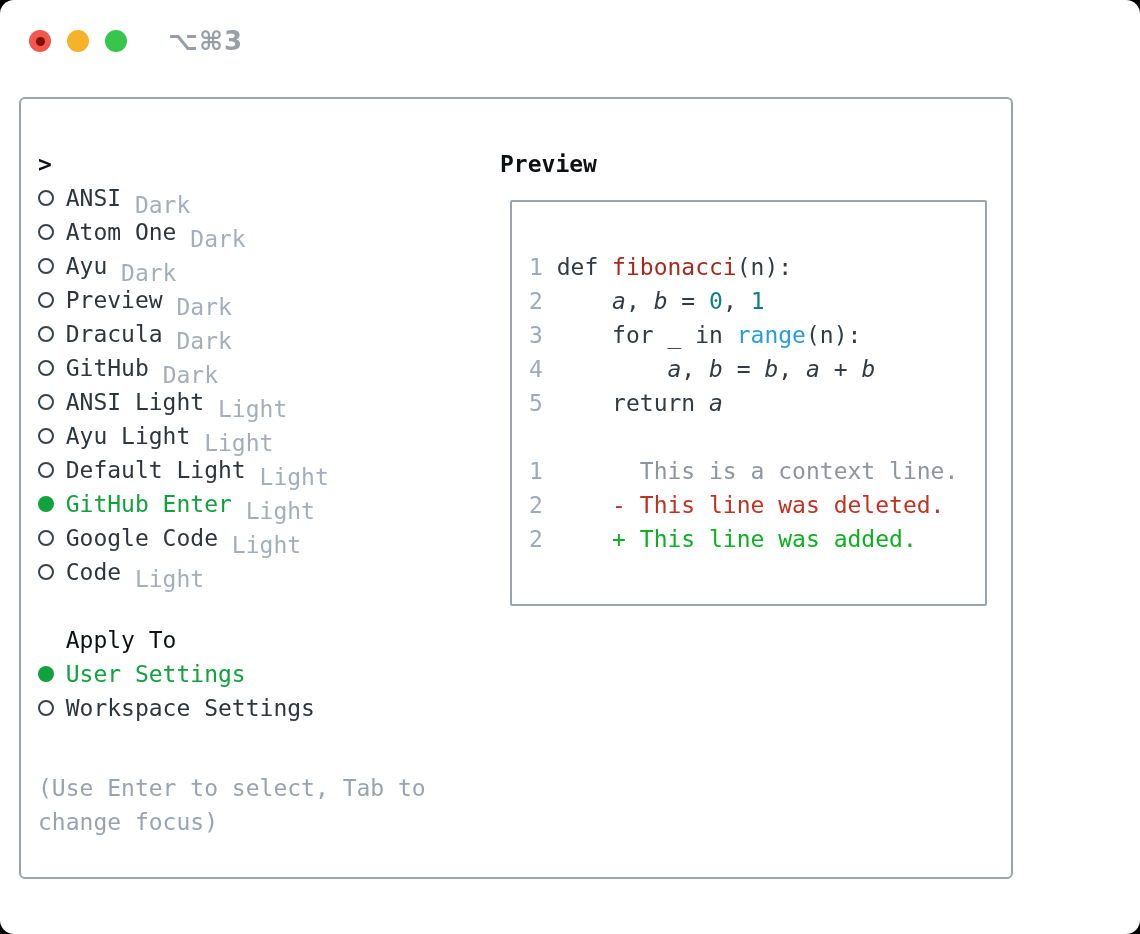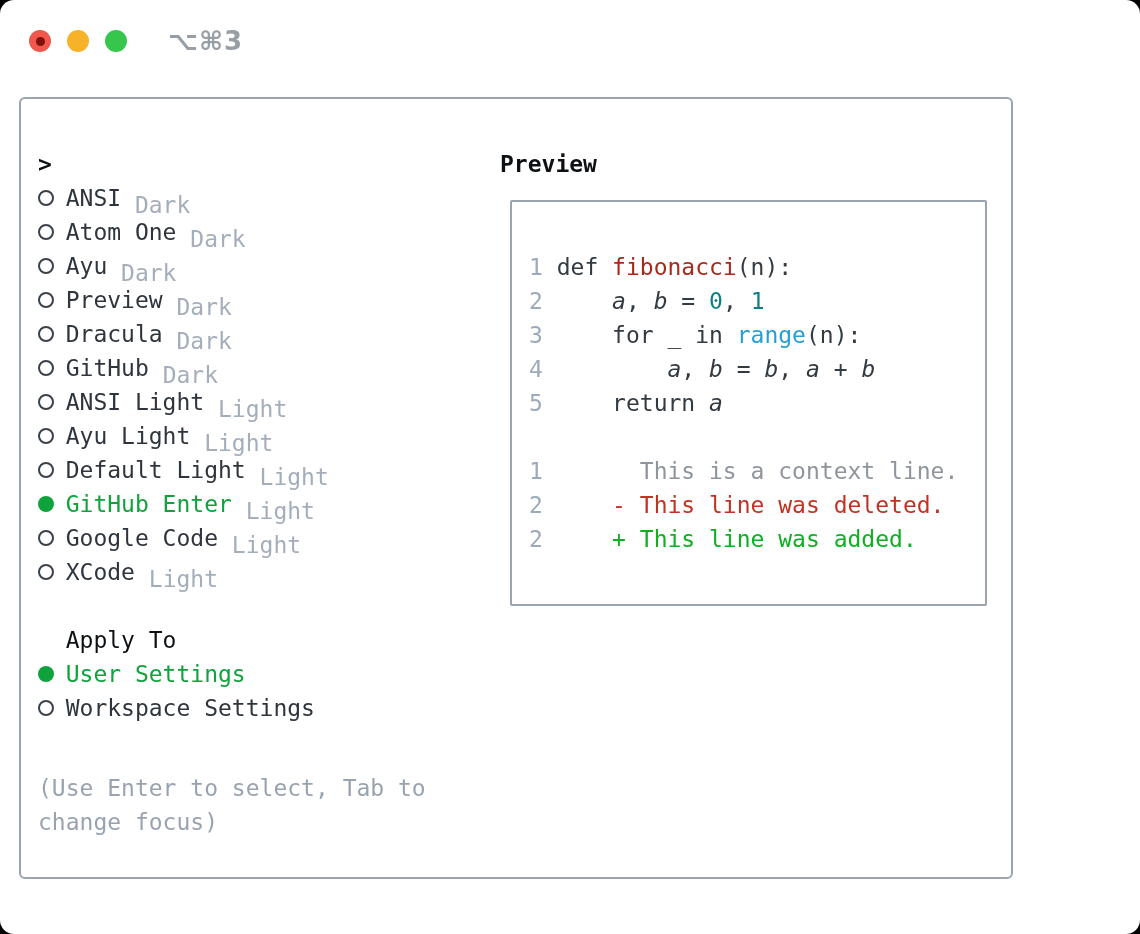--- a/index.html
+++ b/index.html
@@ -91,21 +91,21 @@
         <div class="row theme-row"><span class="marker"><span class="radio"></span></span><span class="tname">Atom One</span><span class="tsuffix"> Dark</span></div>
         <div class="row theme-row"><span class="marker"><span class="radio"></span></span><span class="tname">Ayu</span><span class="tsuffix"> Dark</span></div>
         <div class="row theme-row"><span class="marker"><span class="radio"></span></span><span class="tname">Preview</span><span class="tsuffix"> Dark</span></div>
         <div class="row theme-row"><span class="marker"><span class="radio"></span></span><span class="tname">Dracula</span><span class="tsuffix"> Dark</span></div>
         <div class="row theme-row"><span class="marker"><span class="radio"></span></span><span class="tname">GitHub</span><span class="tsuffix"> Dark</span></div>
         <div class="row theme-row"><span class="marker"><span class="radio"></span></span><span class="tname">ANSI Light</span><span class="tsuffix"> Light</span></div>
         <div class="row theme-row"><span class="marker"><span class="radio"></span></span><span class="tname">Ayu Light</span><span class="tsuffix"> Light</span></div>
         <div class="row theme-row"><span class="marker"><span class="radio"></span></span><span class="tname">Default Light</span><span class="tsuffix"> Light</span></div>
         <div class="row theme-row selected"><span class="marker"><span class="radio on"></span></span><span class="tname">GitHub Enter</span><span class="tsuffix"> Light</span></div>
         <div class="row theme-row"><span class="marker"><span class="radio"></span></span><span class="tname">Google Code</span><span class="tsuffix"> Light</span></div>
-        <div class="row theme-row"><span class="marker"><span class="radio"></span></span><span class="tname">XCode</span><span class="tsuffix"> Light</span></div>
+        <div class="row theme-row"><span class="marker"><span class="radio"></span></span><span class="tname">Code</span><span class="tsuffix"> Light</span></div>
       </div>
 
     <div class="apply-section">
       <div class="row">
         <span class="marker"></span><span class="apply-title">Apply To</span>
       </div>
       <div id="apply-list">
           <div class="row apply-row selected"><span class="marker"><span class="radio on"></span></span><span class="aname">User Settings</span></div>
           <div class="row apply-row"><span class="marker"><span class="radio"></span></span><span class="aname">Workspace Settings</span></div>
         </div>

